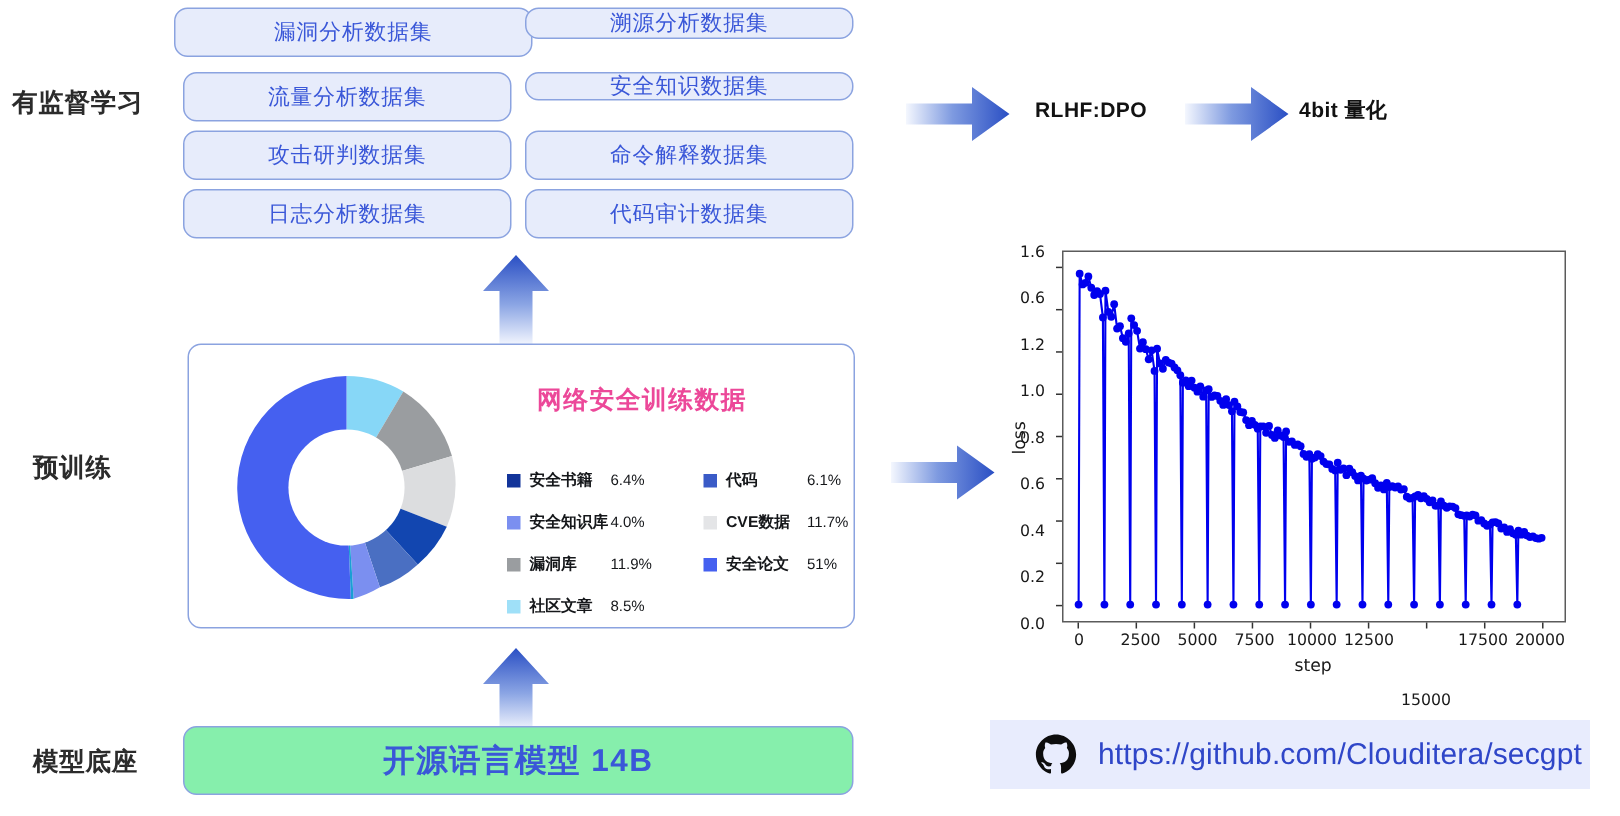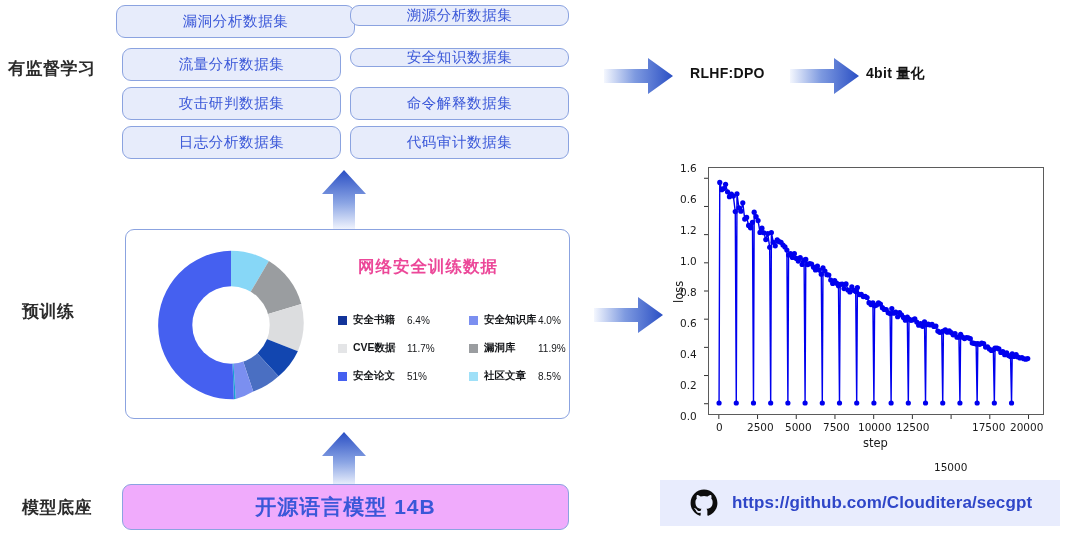--- a/index.html
+++ b/index.html
@@ -19,21 +19,21 @@
   .ds-box{
     position:absolute;box-sizing:border-box;
     background:#e7ecfb;border:1px solid #8ba3e0;border-radius:9px;
     display:flex;align-items:center;justify-content:center;
     color:#3a57d8;font-size:14.5px;font-weight:400;letter-spacing:.6px;
   }
 
   
   .base-box{
     position:absolute;box-sizing:border-box;
-    background:#f0abfc;border:1px solid #8ba3e0;border-radius:9px;
+    background:#86efac;border:1px solid #8ba3e0;border-radius:9px;
     display:flex;align-items:center;justify-content:center;
     color:#3a57d8;font-size:21px;font-weight:600;letter-spacing:1px;
   }
 
   
   .panel{
     position:absolute;box-sizing:border-box;
     background:#ffffff;border:1px solid #8ba3e0;border-radius:9px;
   }
   .chart-panel{
@@ -67,21 +67,21 @@
   .pipe-label{
     position:absolute;color:#121212;font-size:14px;font-weight:700;
     white-space:nowrap;letter-spacing:.3px;
   }
 
   
   .gh-bar{
     position:absolute;box-sizing:border-box;background:#e8ecfd;
     display:flex;align-items:center;
   }
-  .gh-url{color:#2f46c8;font-size:17px;font-weight:700;letter-spacing:.1px;}
+  .gh-url{color:#2f46c8;font-size:20px;font-weight:400;letter-spacing:.1px;}
 
   
   .ax-tick{position:absolute;font-size:10.5px;color:#1a1a1a;
     font-family:"DejaVu Sans",sans-serif;white-space:nowrap;}
   .ax-title{position:absolute;font-size:11.5px;color:#1a1a1a;
     font-family:"DejaVu Sans",sans-serif;white-space:nowrap;}
   .ax-ylabel{position:absolute;font-size:11.5px;color:#1a1a1a;
     font-family:"DejaVu Sans",sans-serif;white-space:nowrap;
     transform:rotate(-90deg);transform-origin:0 0;}
 </style>
@@ -167,20 +167,25 @@
   </svg>
 </div>
 
 <div class="donut-title" style="left:358px;top:256px;">网络安全训练数据</div>
 
 <div class="legend" style="left:338px;top:306px;width:225px;">
   <div class="lg-item">
     <span class="lg-swatch" style="background:#12349a;"></span>
     <span class="lg-name">安全书籍</span>
     <span class="lg-val">6.4%</span>
+  </div>
+  <div class="lg-item">
+    <span class="lg-swatch" style="background:#3a5bc7;"></span>
+    <span class="lg-name">代码</span>
+    <span class="lg-val">6.1%</span>
   </div>
   <div class="lg-item">
     <span class="lg-swatch" style="background:#7b8ff0;"></span>
     <span class="lg-name">安全知识库</span>
     <span class="lg-val">4.0%</span>
   </div>
   <div class="lg-item">
     <span class="lg-swatch" style="background:#e4e5e7;"></span>
     <span class="lg-name">CVE数据</span>
     <span class="lg-val">11.7%</span>

